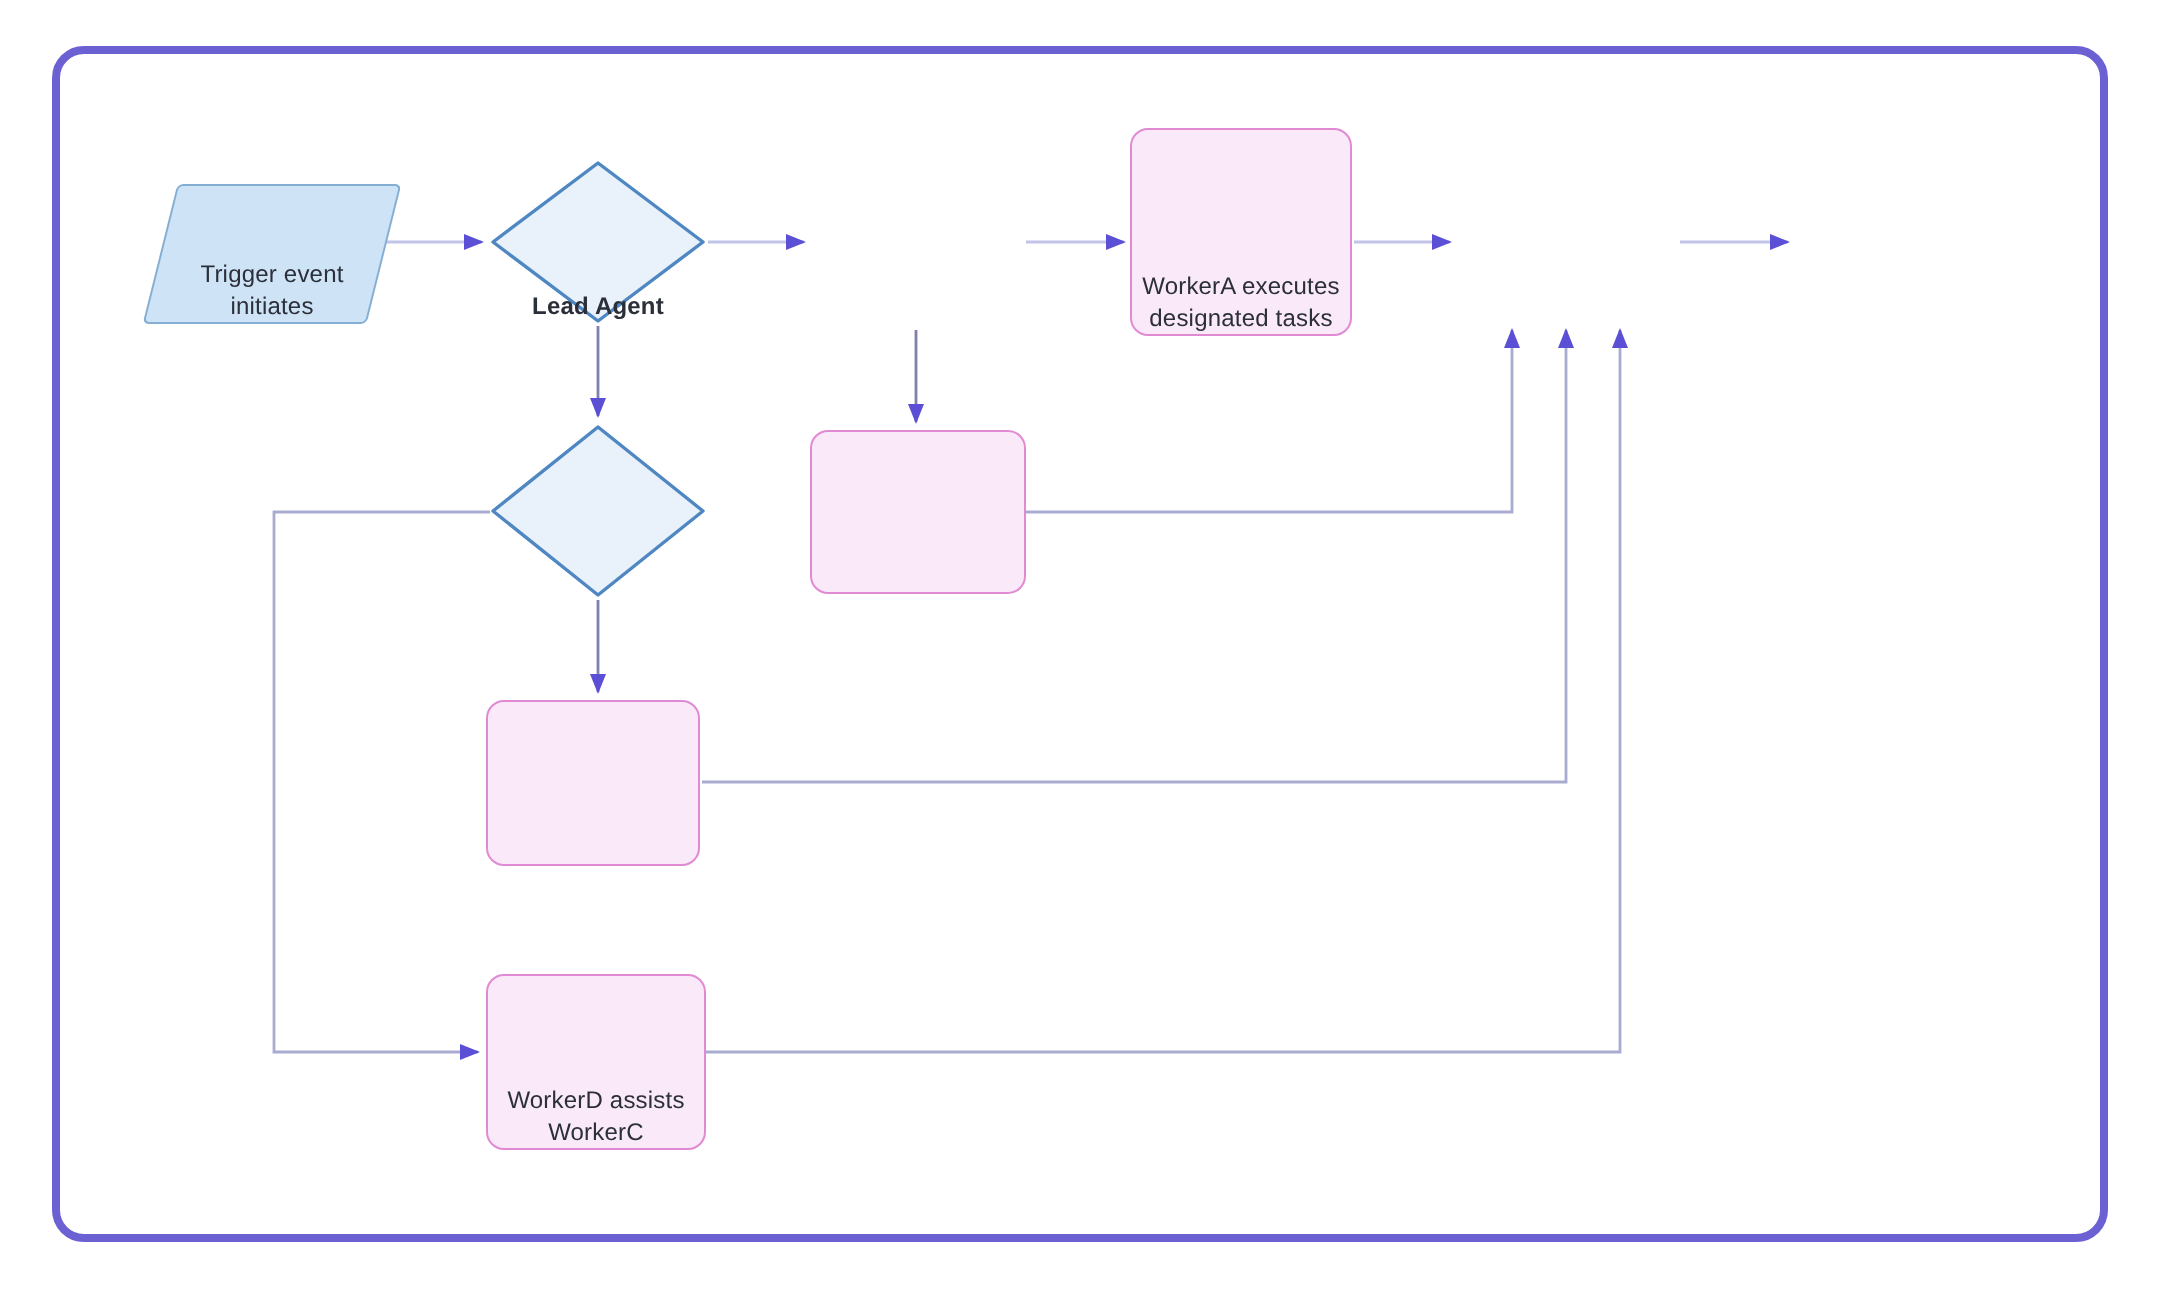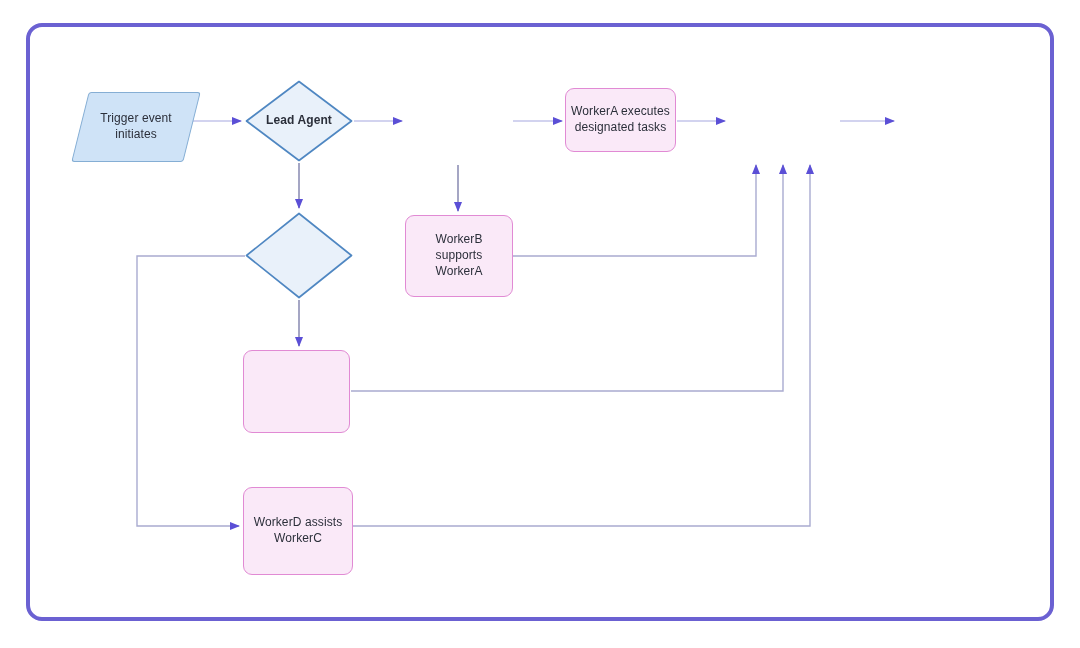--- a/index.html
+++ b/index.html
@@ -6,21 +6,21 @@
   body{width:1080px;height:648px;position:relative;overflow:hidden;
        font-family:"Liberation Sans","DejaVu Sans",sans-serif;}
   .frame{position:absolute;left:26px;top:23px;width:1028px;height:598px;
          border:4px solid #6b61d2;border-radius:16px;background:#ffffff;box-sizing:border-box;}
   .canvas{position:absolute;left:0;top:0;width:1080px;height:648px;}
   svg.edges{position:absolute;left:0;top:0;width:1080px;height:648px;}
   svg.edges polyline{fill:none;stroke-width:1.4;}
   .edge-light{stroke:#c3c4ea;}
   .edge-med{stroke:#7f80ab;}
   .edge-route{stroke:#a9abd0;}
-  .node{position:absolute;display:flex;align-items:center;justify-content:center;}
+  .node{position:absolute;display:flex;align-items:flex-end;justify-content:center;}
   .node .label{position:relative;z-index:2;text-align:center;font-size:12px;line-height:1.32;
                color:#2b2f3a;letter-spacing:0.1px;}
   .shape-bg{position:absolute;left:0;top:0;right:0;bottom:0;z-index:1;box-sizing:border-box;}
   .para .shape-bg{background:#cfe3f7;border:1.6px solid #85aed4;border-radius:3px;
                   transform:skewX(-14deg);}
   .rect-pink .shape-bg{background:#fae9f8;border:1.6px solid #e18ad4;border-radius:9px;}
   .diamond svg.shape-svg{position:absolute;left:0;top:0;z-index:1;}
   .diamond polygon{fill:#e9f1fa;stroke:#4f87c2;stroke-width:1.7;stroke-linejoin:round;}
   .w78{max-width:78px;}
   .w88{max-width:88px;}
@@ -60,36 +60,35 @@
   </div>
 
   <div class="node diamond" style="left:245px;top:80px;width:108px;height:82px">
     <svg class="shape-svg" width="108" height="82">
       <polygon points="54,1.5 106.5,41 54,80.5 1.5,41"></polygon>
     </svg>
     <div class="label w95">Lead Agent</div>
   </div>
 
 
-  <div class="node rect-pink" style="left:565px;top:88px;width:111px;height:64px">
+  <div class="node rect-pink" style="left:565px;top:64px;width:111px;height:104px">
     <div class="shape-bg"></div>
     <div class="label w100">WorkerA executes designated tasks</div>
   </div>
 
 
 
   <div class="node diamond" style="left:245px;top:212px;width:108px;height:87px">
     <svg class="shape-svg" width="108" height="87">
       <polygon points="54,1.5 106.5,43.5 54,85.5 1.5,43.5"></polygon>
     </svg>
   </div>
 
   <div class="node rect-pink" style="left:405px;top:215px;width:108px;height:82px">
     <div class="shape-bg"></div>
-    <div class="label w78">WorkerB supports WorkerA</div>
   </div>
 
   <div class="node rect-pink" style="left:243px;top:350px;width:107px;height:83px">
     <div class="shape-bg"></div>
   </div>
 
   <div class="node rect-pink" style="left:243px;top:487px;width:110px;height:88px">
     <div class="shape-bg"></div>
     <div class="label w100">WorkerD assists WorkerC</div>
   </div>

